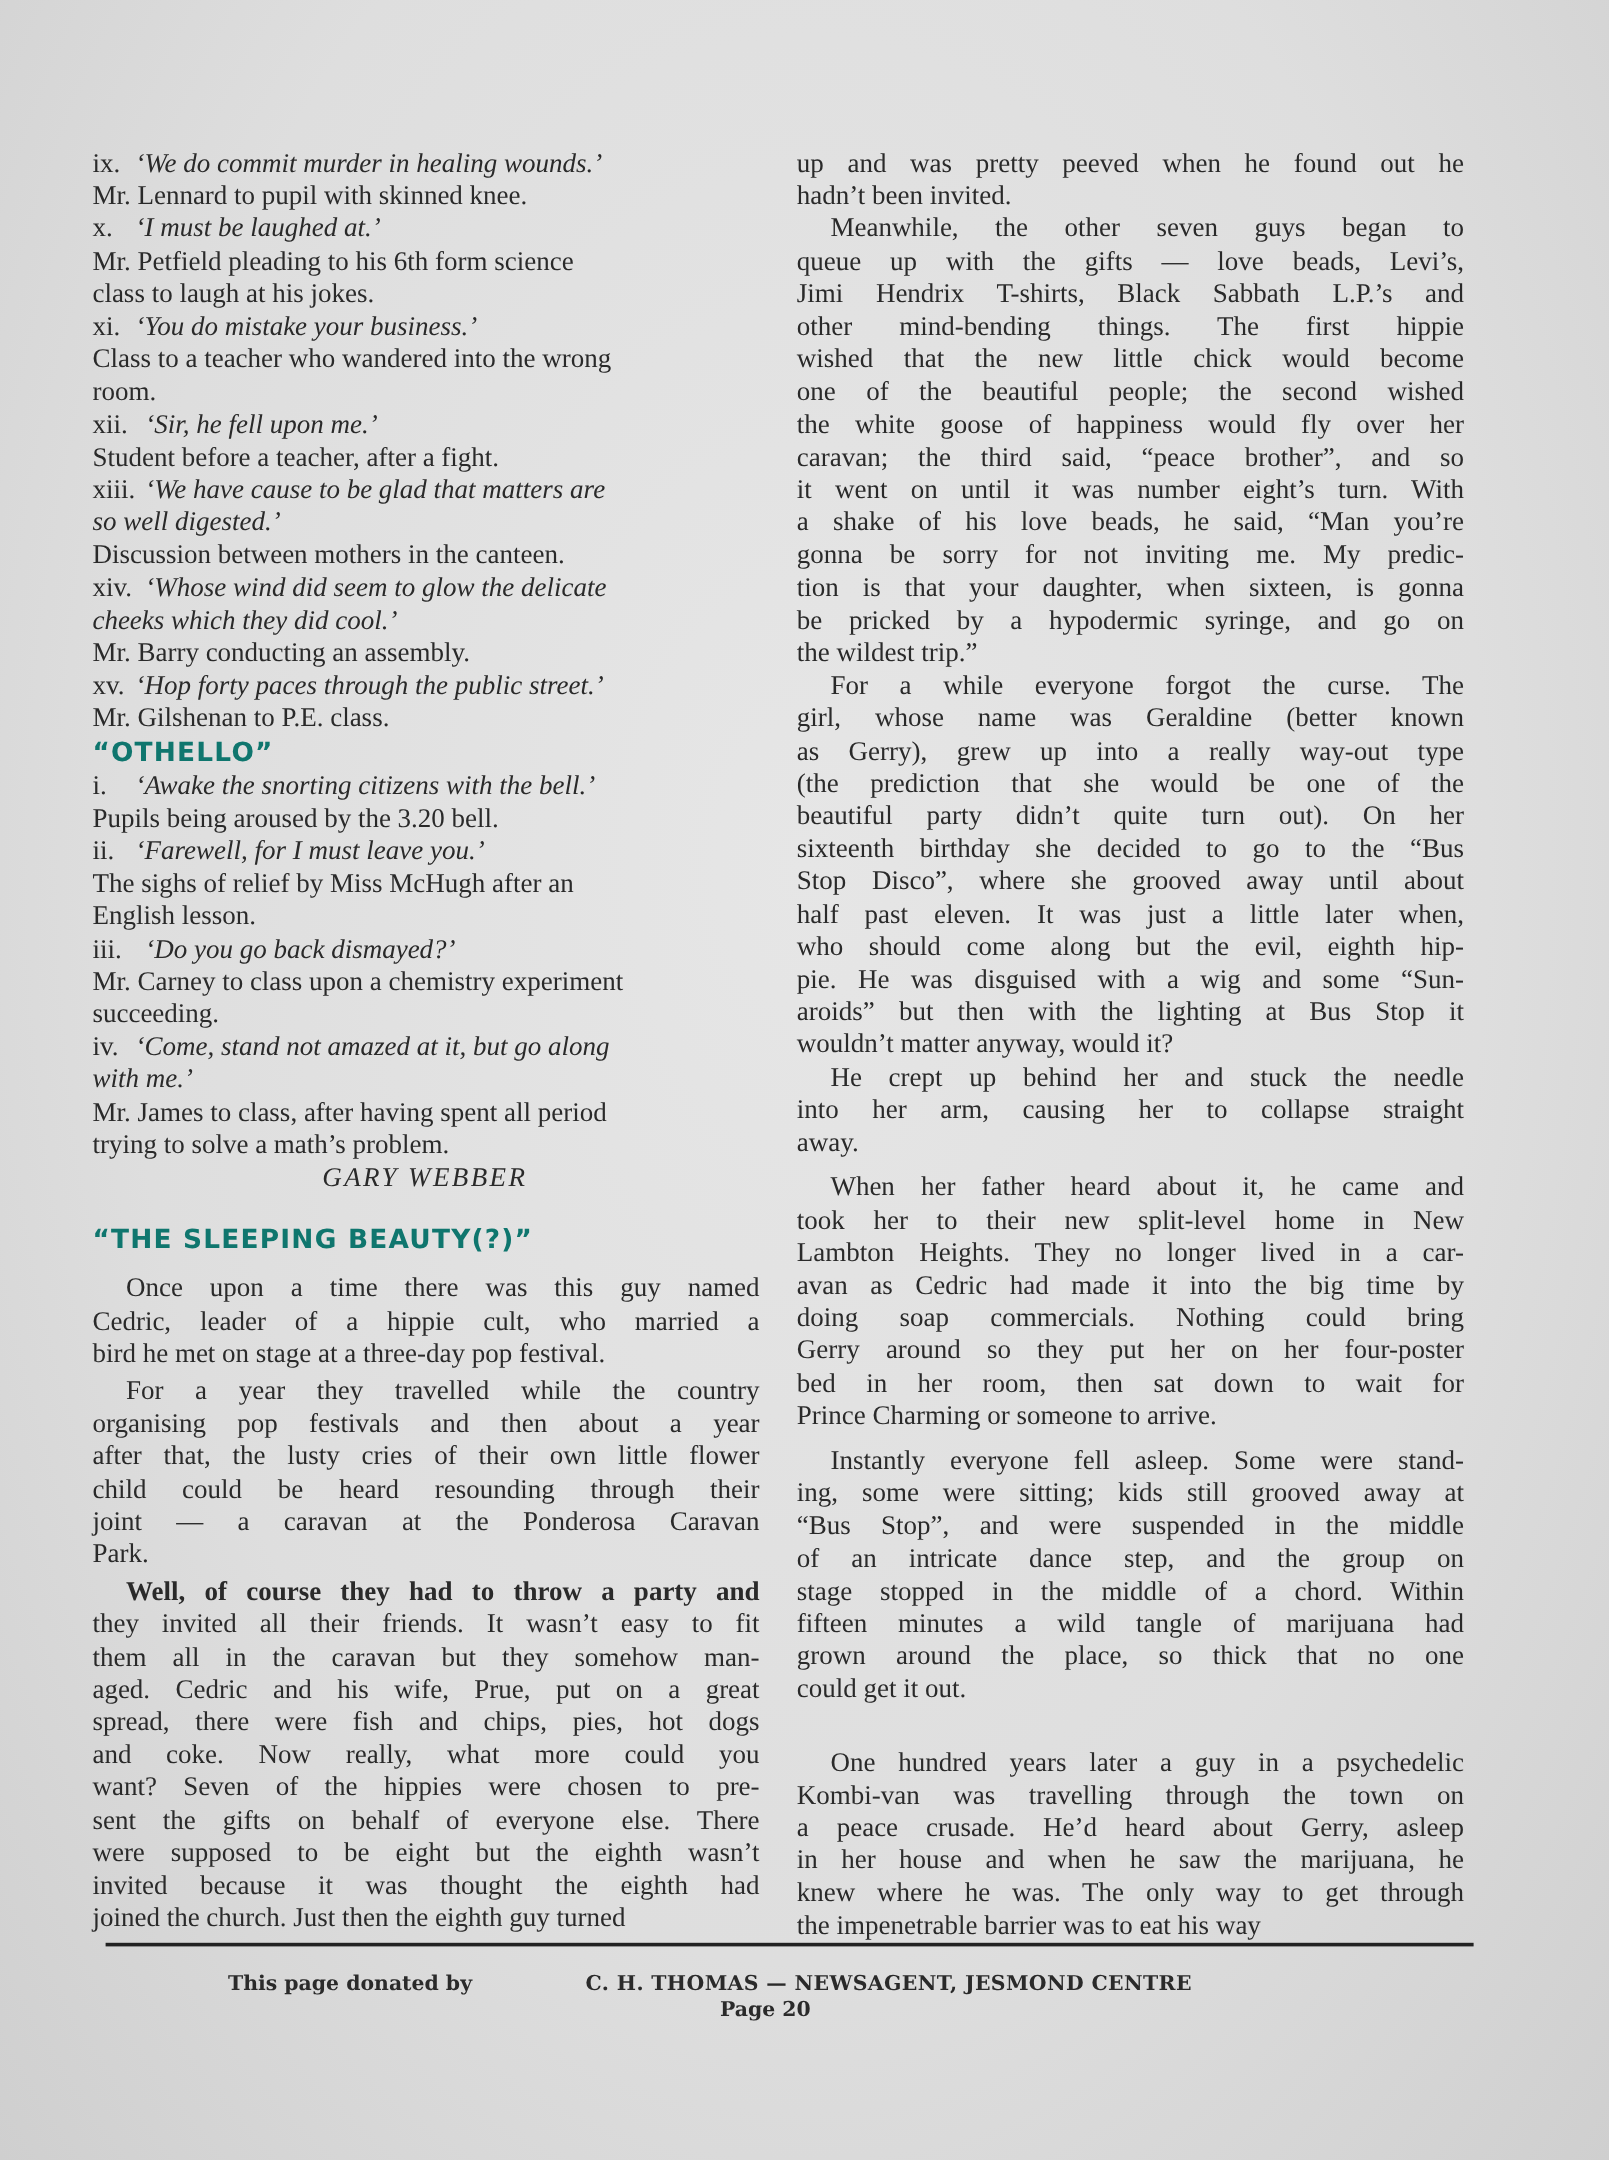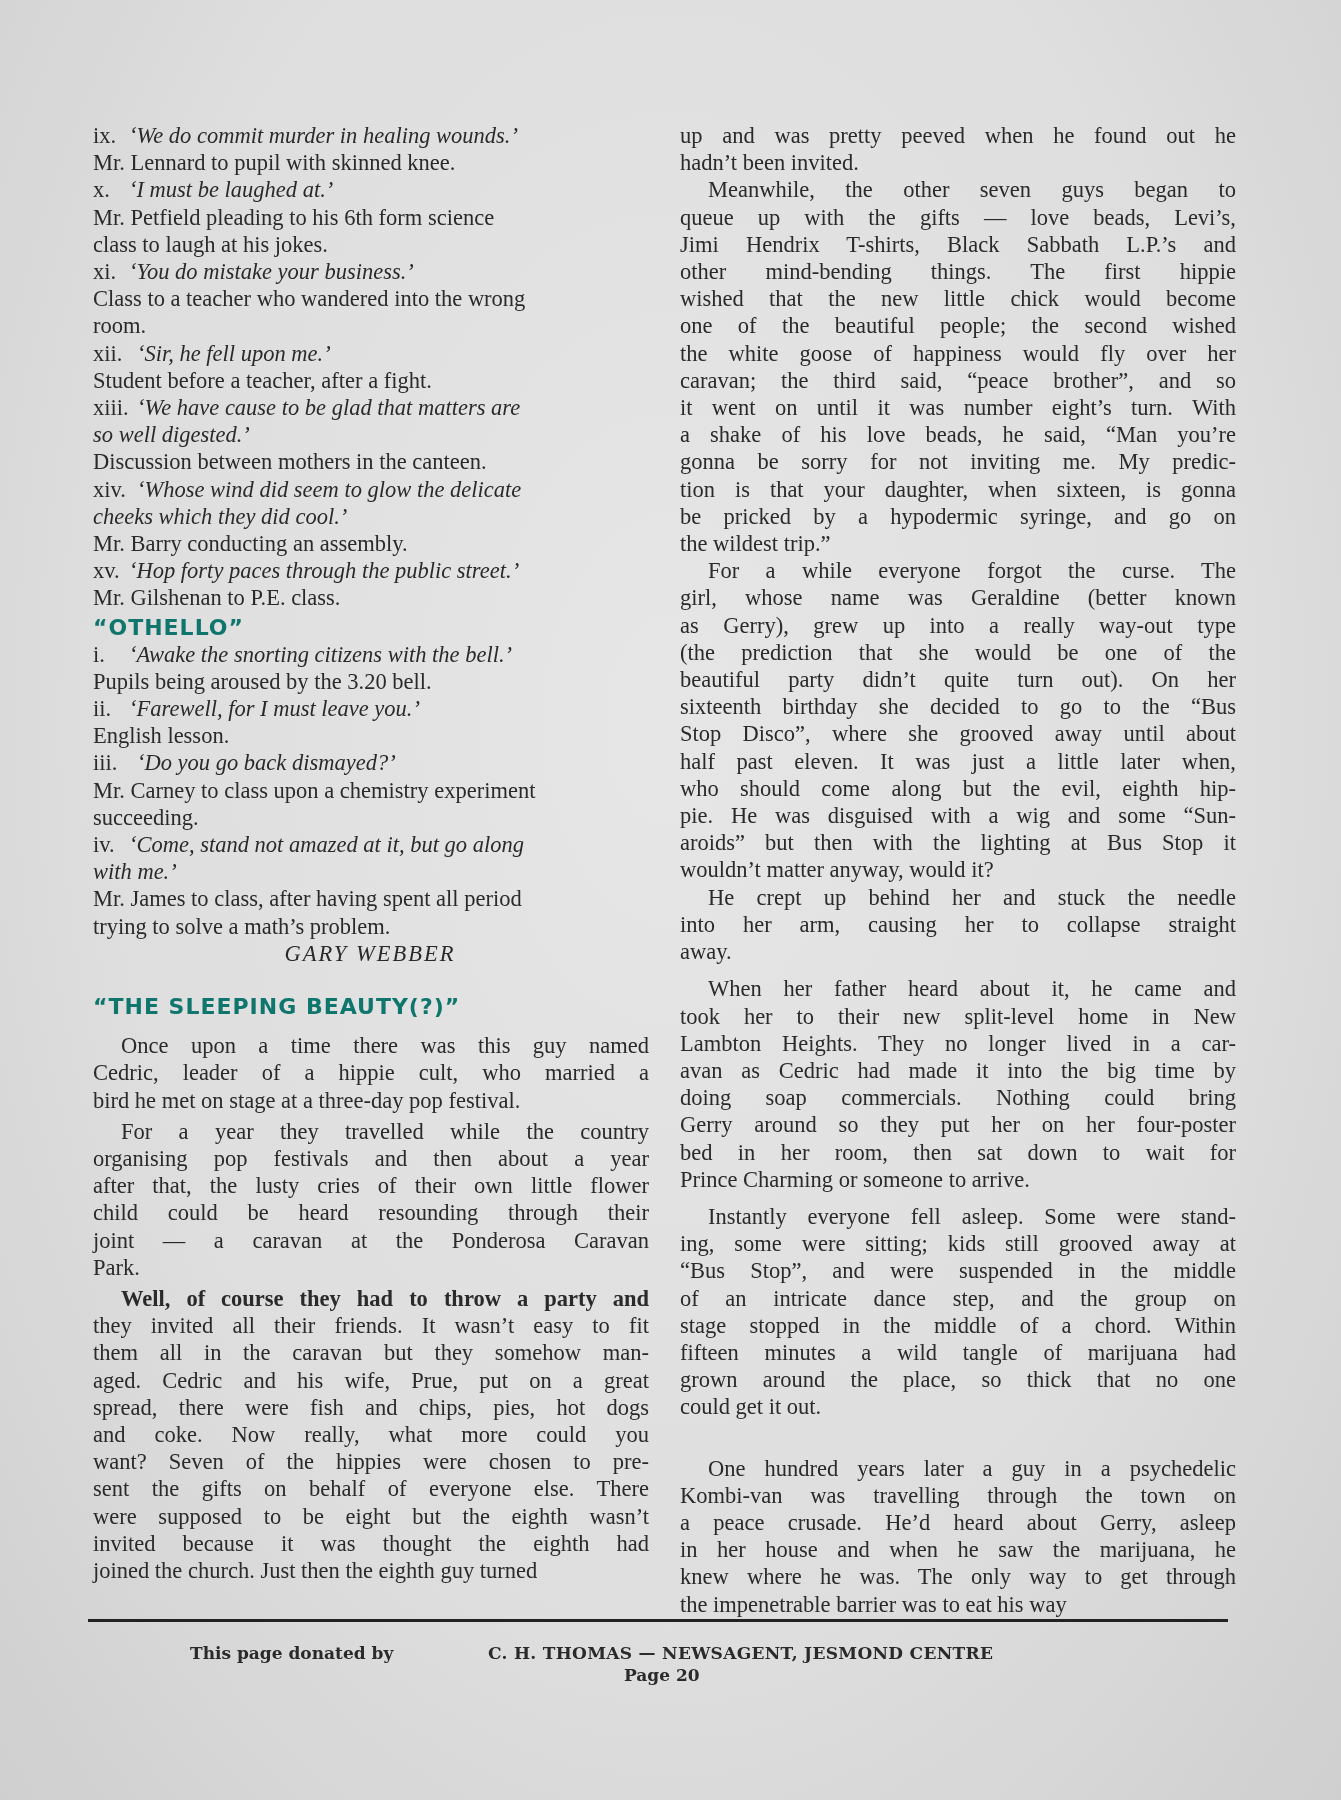--- a/index.html
+++ b/index.html
@@ -6,21 +6,21 @@
     body {
       width: 1341px; height: 1800px;
       background: #dcdcdc;
       background-image: radial-gradient(ellipse at 50% 40%, #e6e6e6 0%, #dedede 60%, #cfcfcf 100%);
       position: relative; overflow: hidden;
       color: #2a2a2a;
       font-family: "Liberation Serif", "DejaVu Serif", serif;
     }
     .col {
       position: absolute; top: 122px;
-      font-size: 22.5px; line-height: 27.2px; margin-left: 16px;
+      font-size: 22.5px; line-height: 27.2px;
     }
     .col-left { left: 77px; width: 556px; }
     .col-right { left: 664px; width: 556px; top: 122px; }
     .line { display: block; white-space: nowrap; }
     .just { text-align: justify; text-align-last: justify; white-space: normal; }
     .it { font-style: italic; }
     .num { font-style: normal; display: inline-block; width: 36px; }
     .num.wide { width: 44px; }
     .heading {
       font-family: "DejaVu Sans", "Liberation Sans", sans-serif;
@@ -36,21 +36,21 @@
       position: absolute; left: 88px; width: 1140px; top: 1619px; height: 3px;
       background: #222;
     }
     .footer {
       position: absolute; top: 1643px; left: 0; width: 1341px;
       font-family: "DejaVu Serif", "Liberation Serif", serif;
       font-weight: bold; font-size: 17px; color: #2a2a2a;
     }
     .footer .donated { position: absolute; left: 190px; top: 0; }
     .footer .sponsor { position: absolute; left: 488px; top: 0; letter-spacing: 0.3px; }
-    .footer .page { position: absolute; left: 624px; top: 22px; }
+    .footer .page { position: absolute; left: 600px; top: 22px; }
   </style>
 </head>
 <body>
 
 <div class="col col-left">
   <div id="left-top">
       <div class="line"><span class="num">ix.</span><span class="it">‘We do commit murder in healing wounds.’</span></div>
       <div class="line">Mr. Lennard to pupil with skinned knee.</div>
       <div class="line"><span class="num">x.</span><span class="it">‘I must be laughed at.’</span></div>
       <div class="line">Mr. Petfield pleading to his 6th form science</div>
@@ -67,20 +67,21 @@
       <div class="line"><span class="it">cheeks which they did cool.’</span></div>
       <div class="line">Mr. Barry conducting an assembly.</div>
       <div class="line"><span class="num">xv.</span><span class="it">‘Hop forty paces through the public street.’</span></div>
       <div class="line">Mr. Gilshenan to P.E. class.</div>
     </div>
   <div class="heading" style="margin-top:2px;">“OTHELLO”</div>
   <div id="left-othello">
       <div class="line"><span class="num">i.</span><span class="it">‘Awake the snorting citizens with the bell.’</span></div>
       <div class="line">Pupils being aroused by the 3.20 bell.</div>
       <div class="line"><span class="num">ii.</span><span class="it">‘Farewell, for I must leave you.’</span></div>
+      <div class="line">The sighs of relief by Miss McHugh after an</div>
       <div class="line">English  lesson.</div>
       <div class="line"><span class="num wide">iii.</span><span class="it">‘Do you go back dismayed?’</span></div>
       <div class="line">Mr. Carney to class upon a chemistry experiment</div>
       <div class="line">succeeding.</div>
       <div class="line"><span class="num">iv.</span><span class="it">‘Come, stand not amazed at it, but go along</span></div>
       <div class="line"><span class="it">with me.’</span></div>
       <div class="line">Mr. James to class, after having spent all period</div>
       <div class="line">trying to solve a math’s problem.</div>
     </div>
   <div class="line author">GARY WEBBER</div>

